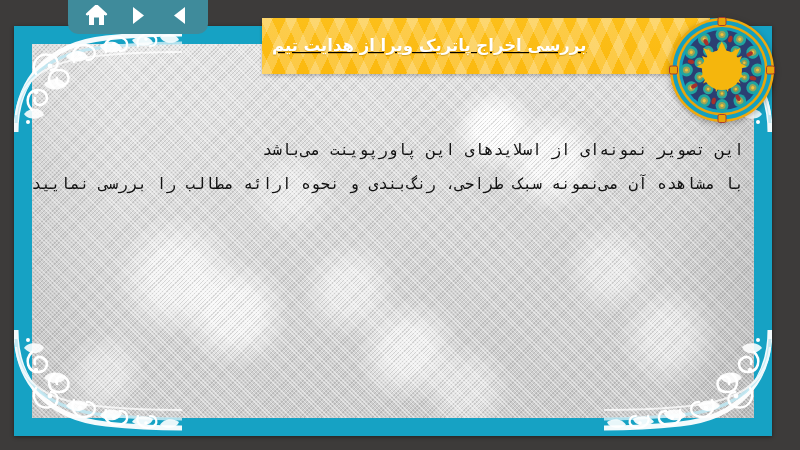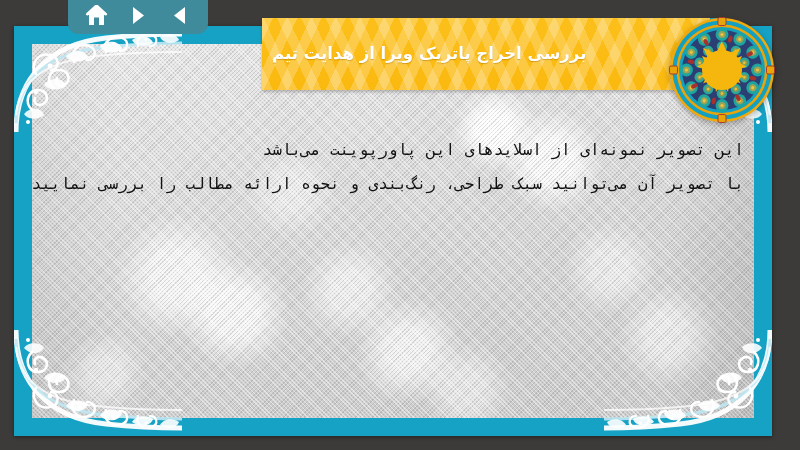--- a/index.html
+++ b/index.html
@@ -114,25 +114,26 @@
   #corner-tr { right: 0; top: 0;    transform: scaleX(-1); }
   #corner-bl { left: 0;  bottom: 0; transform: scaleY(-1); }
   #corner-br { right: 0; bottom: 0; transform: scale(-1,-1); }
 
   
   #banner {
     position: absolute;
     left: 262px;
     top: 18px;
     width: 458px;
-    height: 72px;
+    height: 56px;
     z-index: 25;
     display: flex;
     align-items: stretch;
     box-shadow: 0 2px 3px rgba(0,0,0,.22);
+    text-decoration: underline;
   }
   #banner-edge {
     width: 10px;
     background: #1b9fc1;
     flex: 0 0 10px;
   }
   #banner-body {
     position: relative;
     flex: 1 1 auto;
     overflow: hidden;
@@ -286,21 +287,21 @@
         </svg>
     </div>
     <div class="corner" id="corner-br">
       <svg viewBox="0 0 168 112" aria-hidden="true">
           <use href="#flourish"></use>
         </svg>
     </div>
 
     <div id="body-text">
       <div class="body-line">این تصویر نمونه‌ای از اسلایدهای این پاورپوینت می‌باشد</div>
-      <div class="body-line">با تصویر آن می‌توانید سبک طراحی، رنگ‌بندی و نحوه ارائه مطالب را بررسی نمایید</div>
+      <div class="body-line">با مشاهده آن می‌نمونه سبک طراحی، رنگ‌بندی و نحوه ارائه مطالب را بررسی نمایید</div>
     </div>
 
   </div>
 
   <div id="banner">
     <div id="banner-edge"></div>
     <div id="banner-body">
       <div class="banner-line">بررسی اخراج پاتریک ویرا از هدایت تیم</div>
     </div>
   </div>

